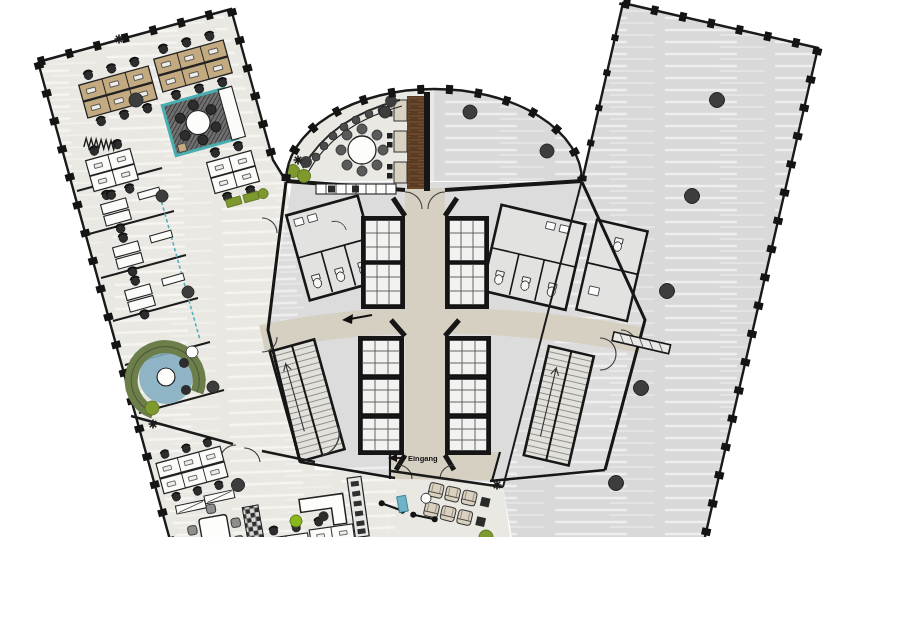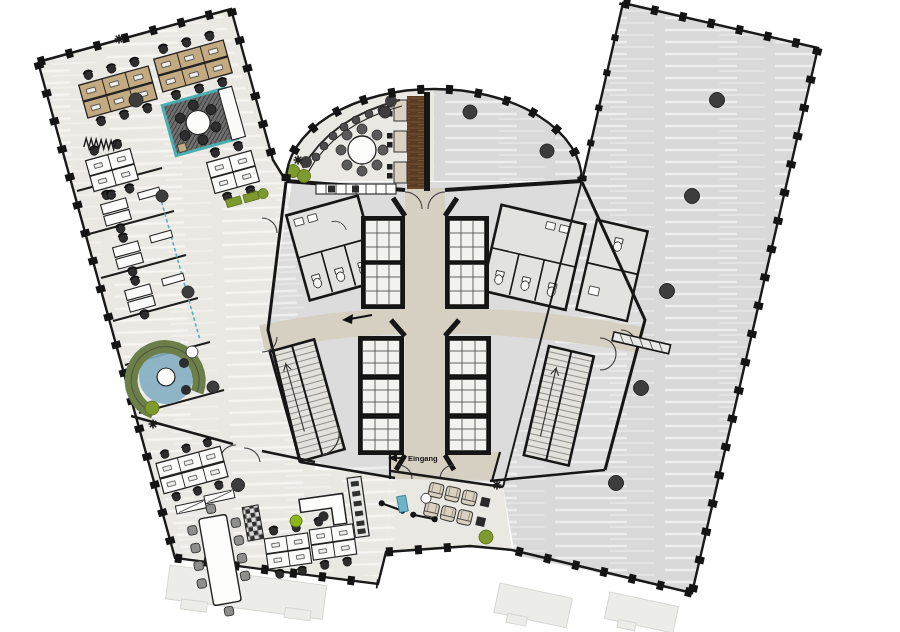--- a/index.html
+++ b/index.html
@@ -1,16 +1,16 @@
 <!DOCTYPE html>
 <html><head>
 <meta charset="utf-8">
 <style>
   html,body{margin:0;padding:0;background:#fff;}
-  #stage{position:relative;width:900px;height:632px;background:#fde047;overflow:hidden;
+  #stage{position:relative;width:900px;height:537px;background:#fde047;overflow:hidden;
          font-family:"Liberation Sans", sans-serif;}
   svg{display:block}
   text{font-family:"Liberation Sans", sans-serif;}
 </style>
 </head>
 <body>
 
 <div id="stage">
 <svg width="900" height="632" viewBox="0 0 900 632">
   <defs>

